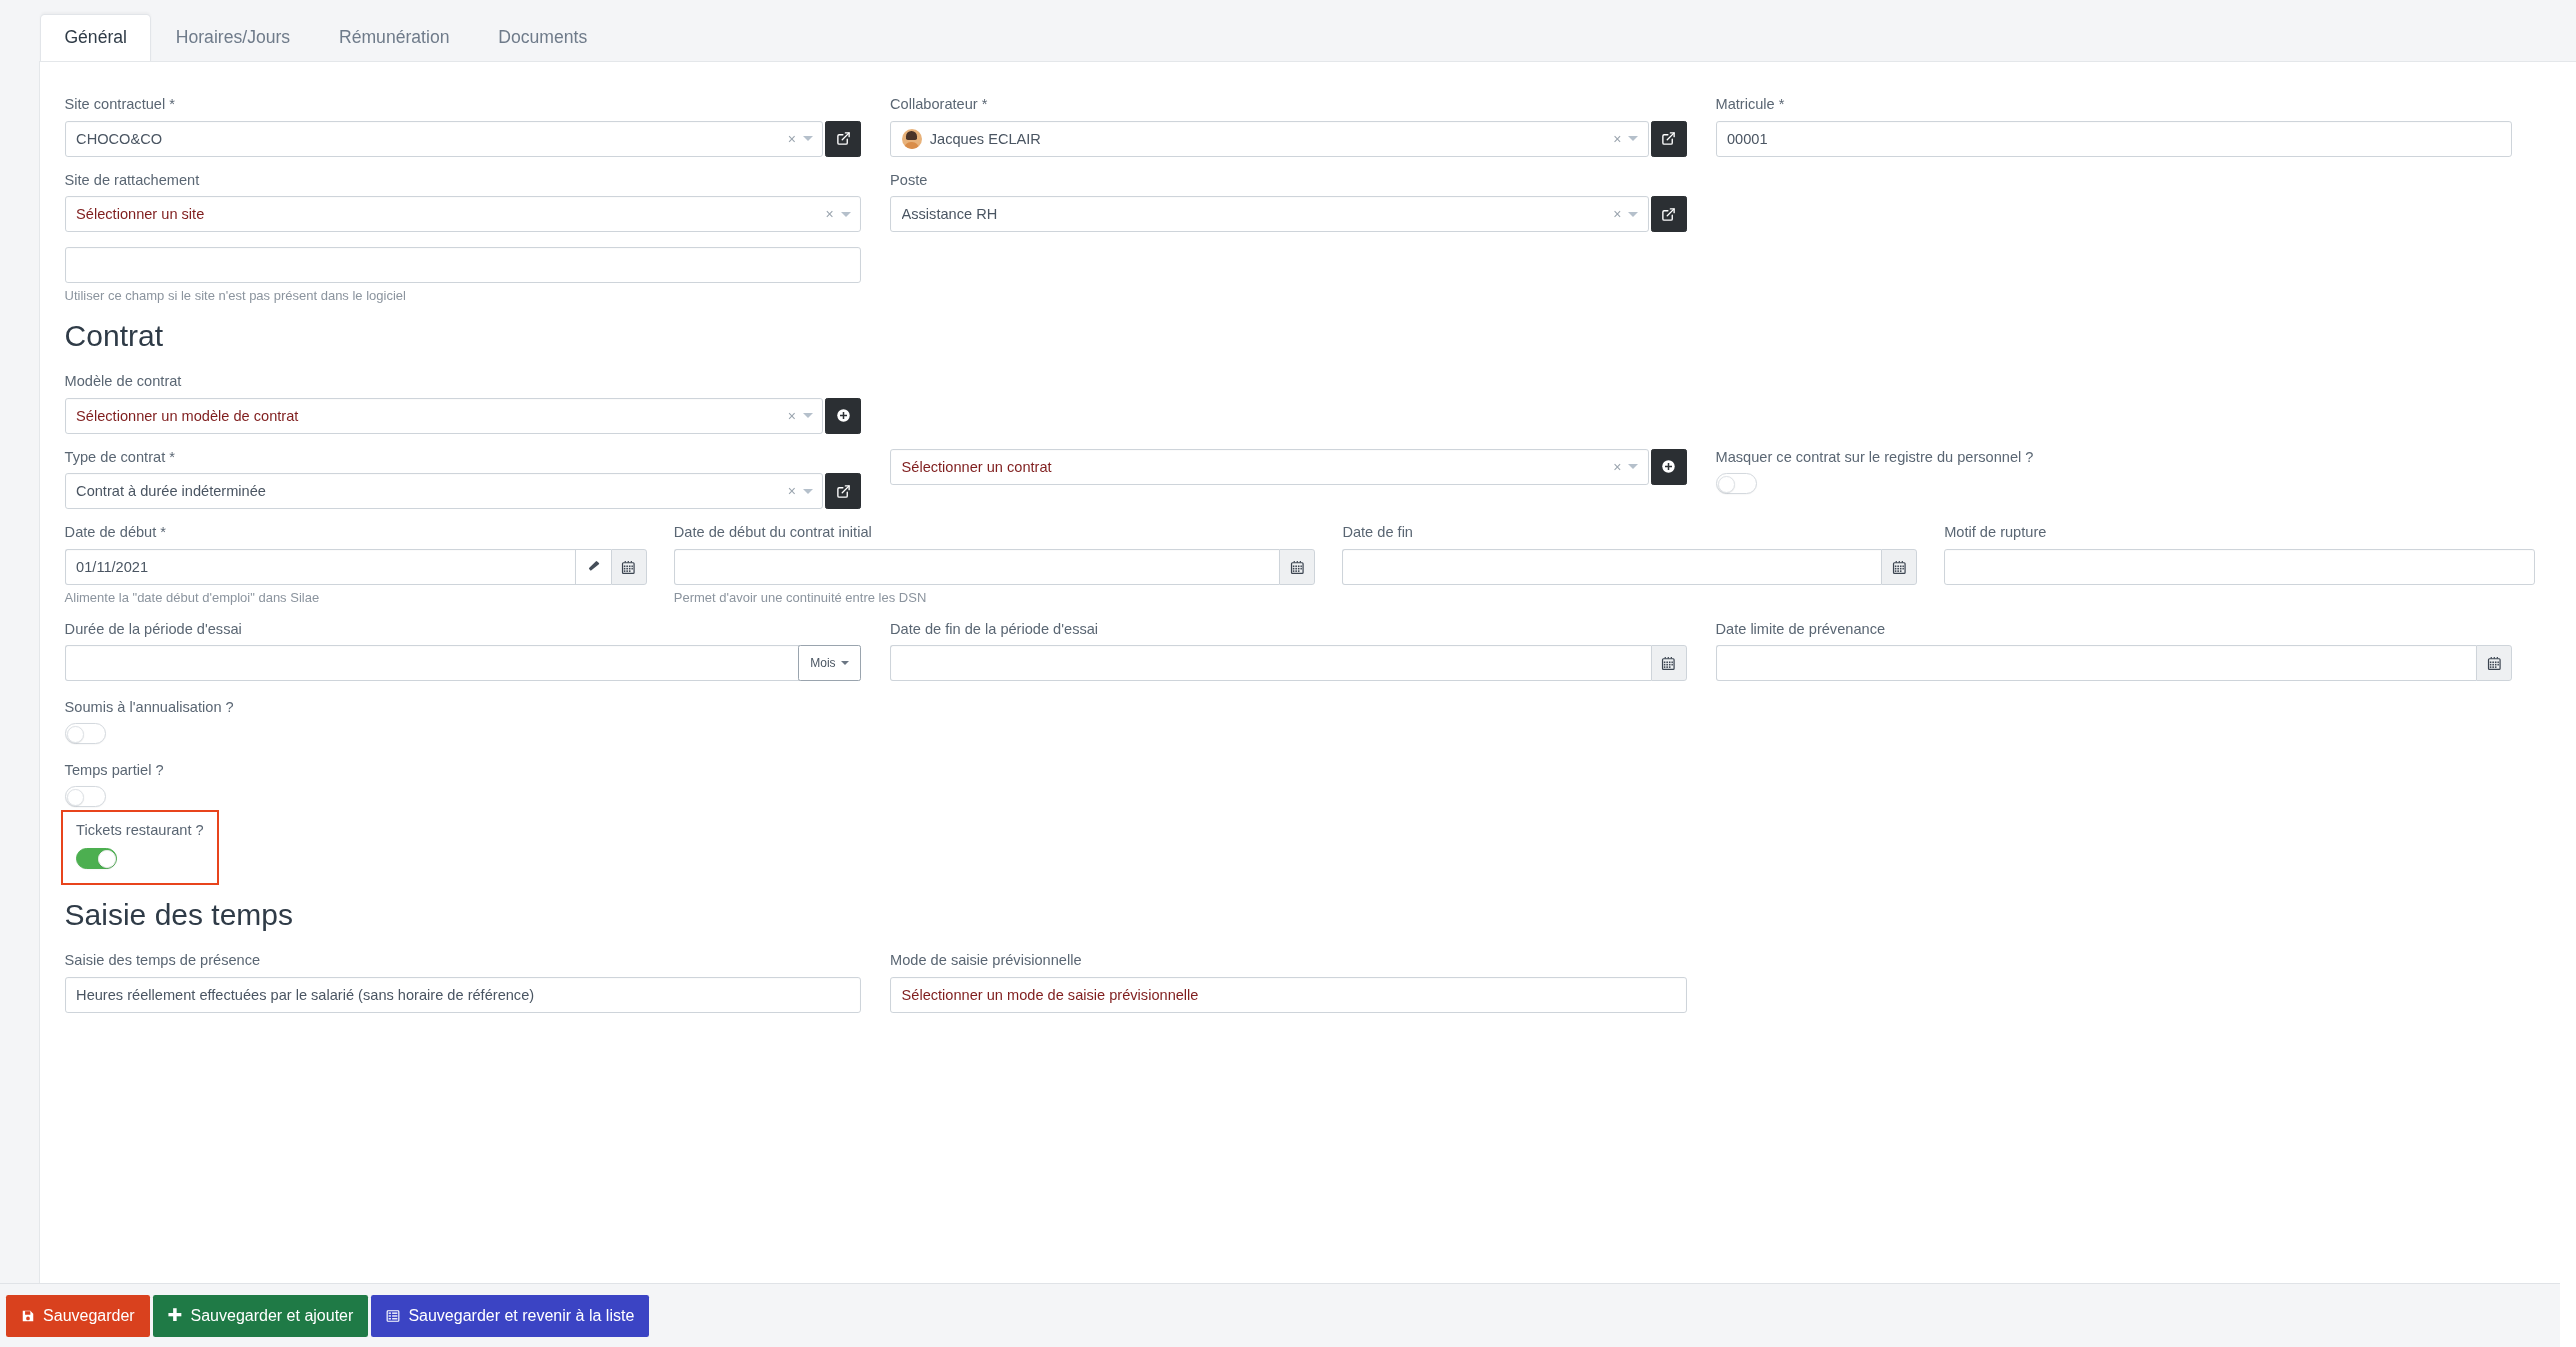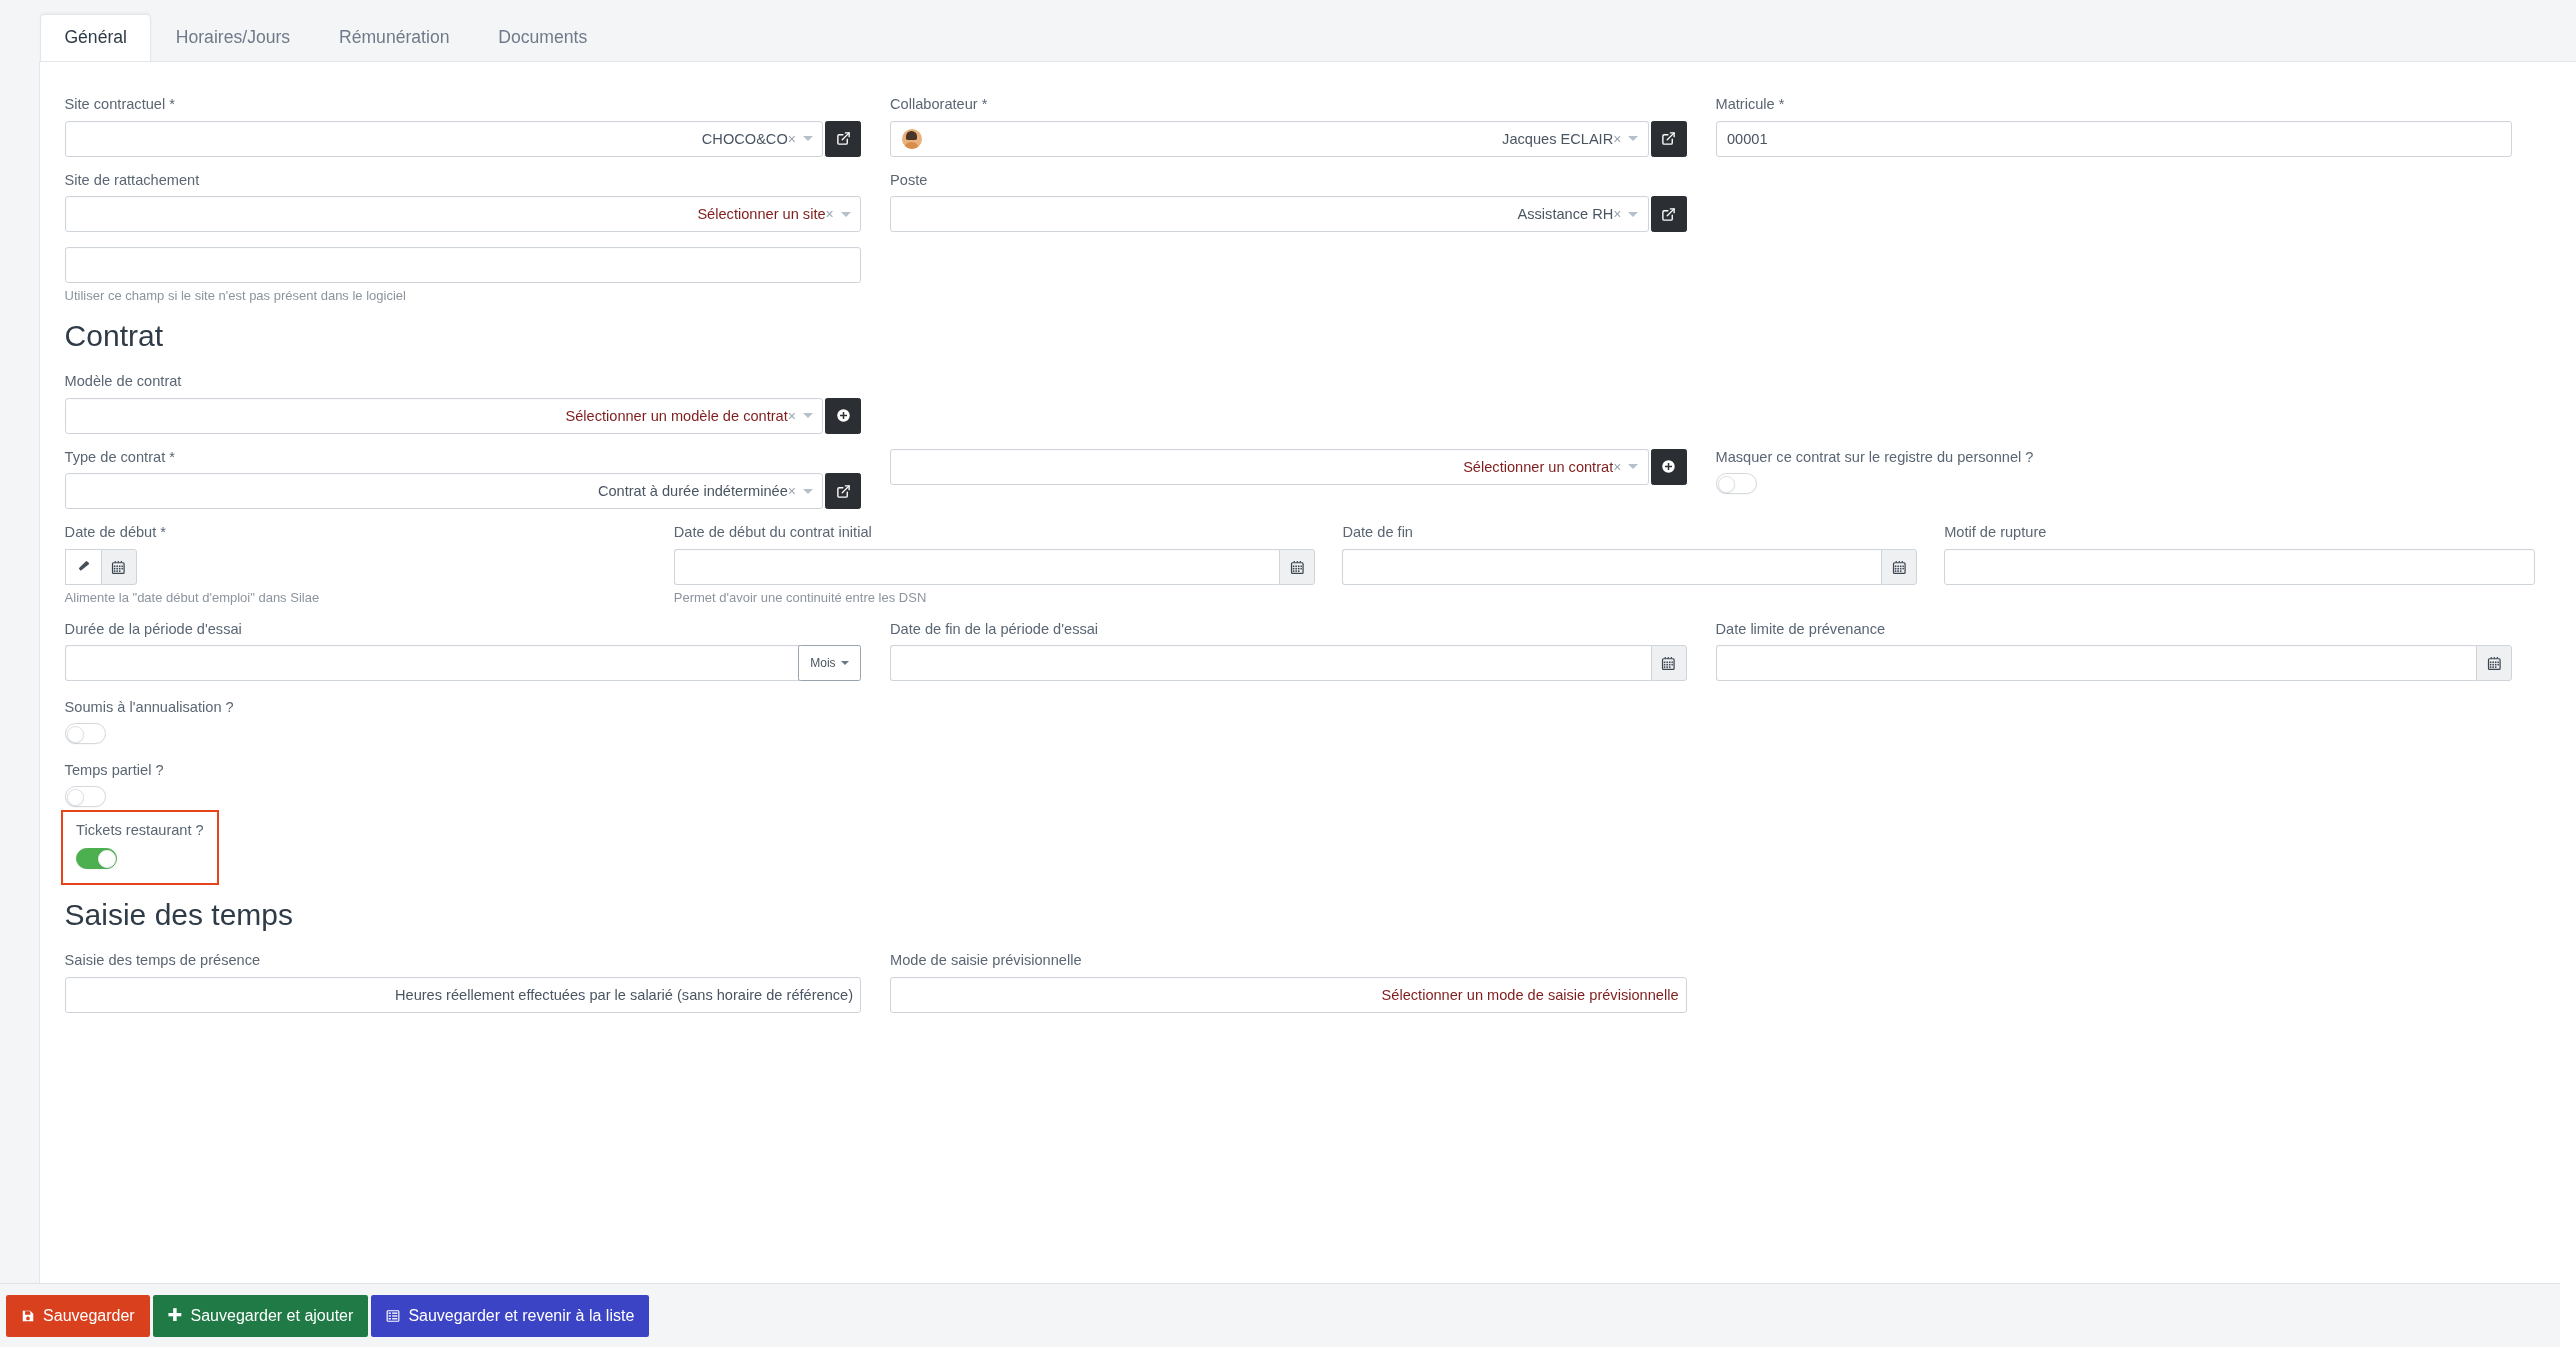--- a/index.html
+++ b/index.html
@@ -80,21 +80,20 @@
   
   .sel-wrap { display: flex; width: 100%; }
   .sel {
     flex: 1 1 auto; height: 36px; min-width: 0;
     border: 0.6px solid #ced4da; border-radius: 2.9px;
     background: #fff;
     display: flex; align-items: center;
     padding: 0 7px 0 10.5px;
     font-size: 14.6px;
     box-shadow: inset 0 0.6px 1.2px rgba(0,0,0,.035);
-    text-align: right;
   }
   .sel .txt { flex: 1 1 auto; overflow: hidden; white-space: nowrap; text-overflow: ellipsis; }
   .sel .txt.ph { color: #7f1d1d; }
   .sel .txt.val { color: #4a5562; }
   .sel .clear { color: #9aa4ae; font-size: 14px; margin-right: 7px; }
   .sel .caret {
     width: 0; height: 0;
     border-left: 5.3px solid transparent; border-right: 5.3px solid transparent;
     border-top: 5.9px solid #b5c0cb; margin-right: 2.3px;
   }
@@ -389,20 +388,23 @@
             <span class="knob"></span>
           </div>
     </div>
   </div>
 
   
   <div class="row" style="margin-top:15px">
     <div style="width:24.6%; padding-right:27px">
       <label class="fld">Date de début *</label>
       <div class="date-wrap">
+        <div class="input">
+          <span class="val">01/11/2021</span>
+        </div>
         <div class="addon mid">
           <svg width="15" height="15" viewBox="0 0 24 24" fill="#3b4450">
                 <path d="M20.2 6.1 17.9 3.8a1.6 1.6 0 0 0-2.3 0L5.3 14.1a1.6 1.6 0 0 0 0 2.3l2.3 2.3 12.6-9.9a1.6 1.6 0 0 0 0-2.7z" opacity=".95"></path>
               </svg>
         </div>
         <div class="addon">
           <svg width="14.6" height="14.6" viewBox="0 0 24 24" fill="#3b4450">
                 <path d="M6 1.5h2V4H6zM11 1.5h2V4h-2zM16 1.5h2V4h-2z"></path>
                 <rect x="2.5" y="4.5" width="19" height="17.5" rx="1.5" fill="none" stroke="#3b4450" stroke-width="2"></rect>
                 <rect x="4.6" y="9" width="2.6" height="2.6"></rect>

